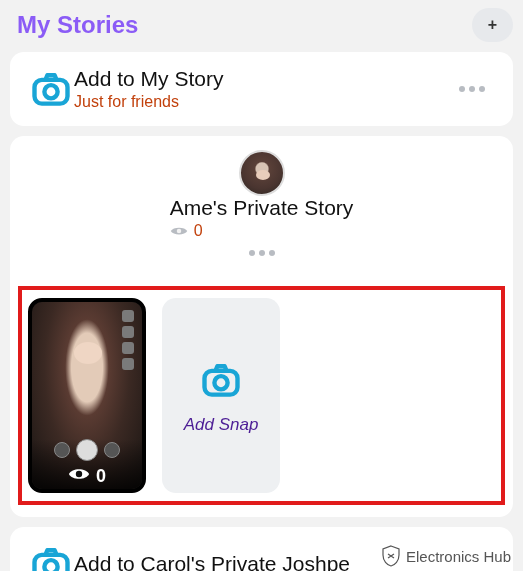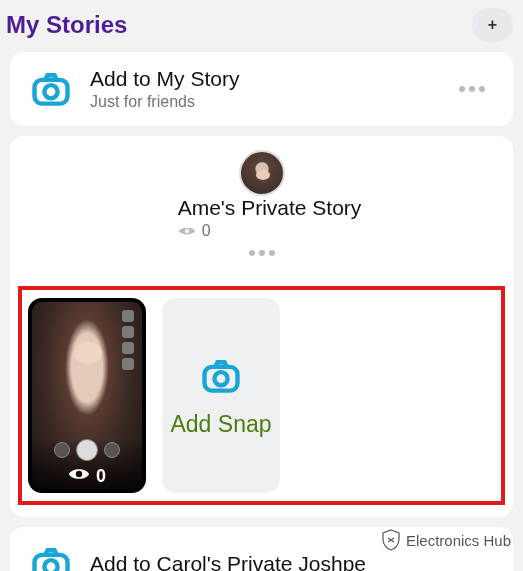--- a/index.html
+++ b/index.html
@@ -13,21 +13,22 @@
     }
     .header {
       display: flex;
       justify-content: space-between;
       align-items: center;
       padding: 8px 10px 10px 6px;
     }
     .title {
       font-size: 24px;
       font-weight: 700;
-      color: #4c1d95;
+      color: #8b5cf6;
+      margin-left: 11px;
     }
     .new-story-btn {
       background: #e7e9ec;
       border-radius: 20px;
       padding: 8px 16px;
       font-size: 16px;
       font-weight: 600;
       color: #333;
       display: inline-flex;
       align-items: center;
@@ -76,33 +77,32 @@
     .avatar::after {
       content: "";
       position: absolute;
       top: 18px; left: 15px;
       width: 14px; height: 10px;
       border-radius: 50%;
       background: #e8cdbb;
     }
     .card-text {
       flex: 1;
-      margin-left: 16px;
       display: flex;
       flex-direction: column;
       gap: 2px;
     }
     .card-title {
       font-size: 21px;
       font-weight: 500;
       color: #111;
     }
     .card-sub {
       font-size: 16px;
-      color: #737373;
+      color: #c2410c;
       display: flex;
       align-items: center;
       gap: 6px;
     }
     .more-icon {
       display: flex;
       gap: 4px;
       padding: 10px;
     }
     .more-icon span {
@@ -191,28 +191,29 @@
       height: 195px;
       border-radius: 14px;
       background: #eef0f2;
       display: flex;
       flex-direction: column;
       align-items: center;
       justify-content: center;
       gap: 12px;
     }
     .add-snap-label {
-      font-size: 23px;
-      color: #4d7c0f;
+      font-size: 17px;
+      color: #4c1d95;
       font-weight: 500;
+      font-style: italic;
     }
     .watermark {
       position: absolute;
       right: 12px;
-      bottom: 20px;
+      bottom: 4px;
       display: flex;
       align-items: center;
       gap: 6px;
       color: #555;
       font-size: 15px;
     }
     .watermark svg { display: block; }
   </style>
 </head>
 <body>

